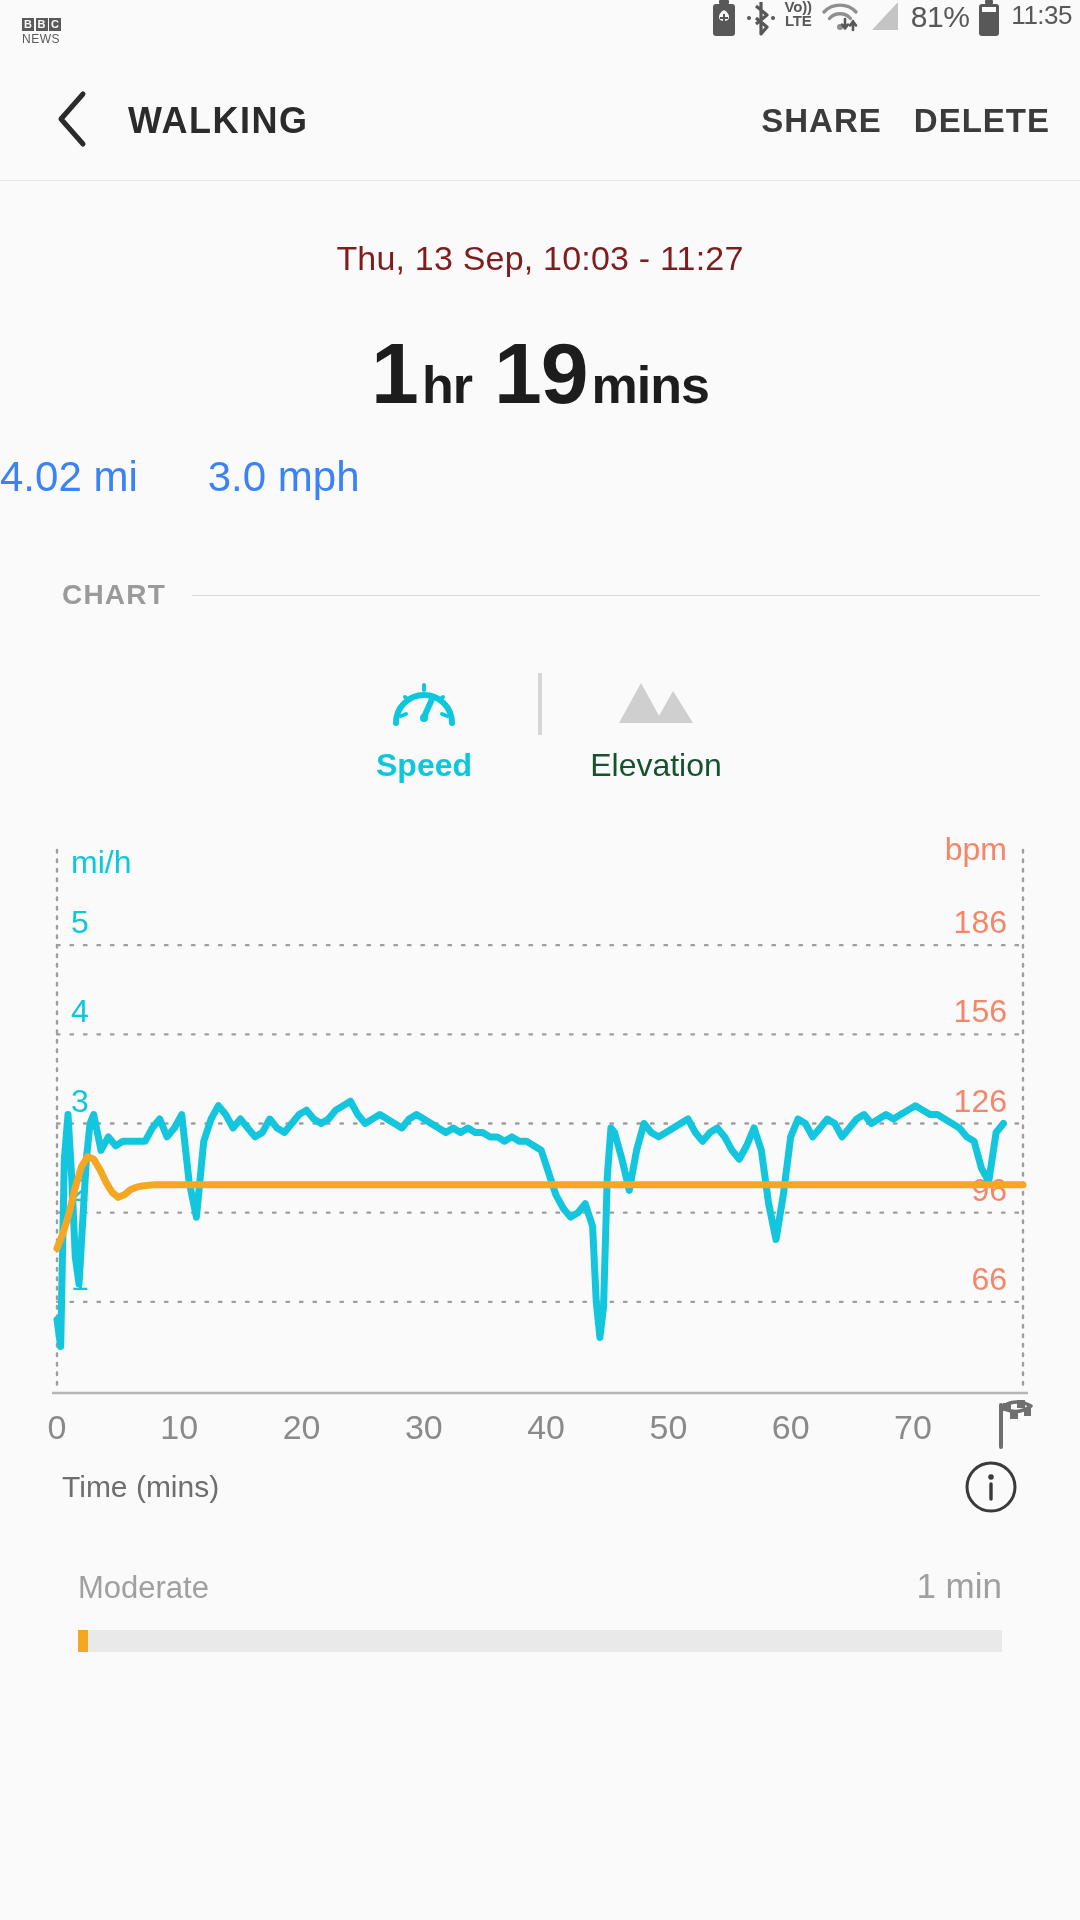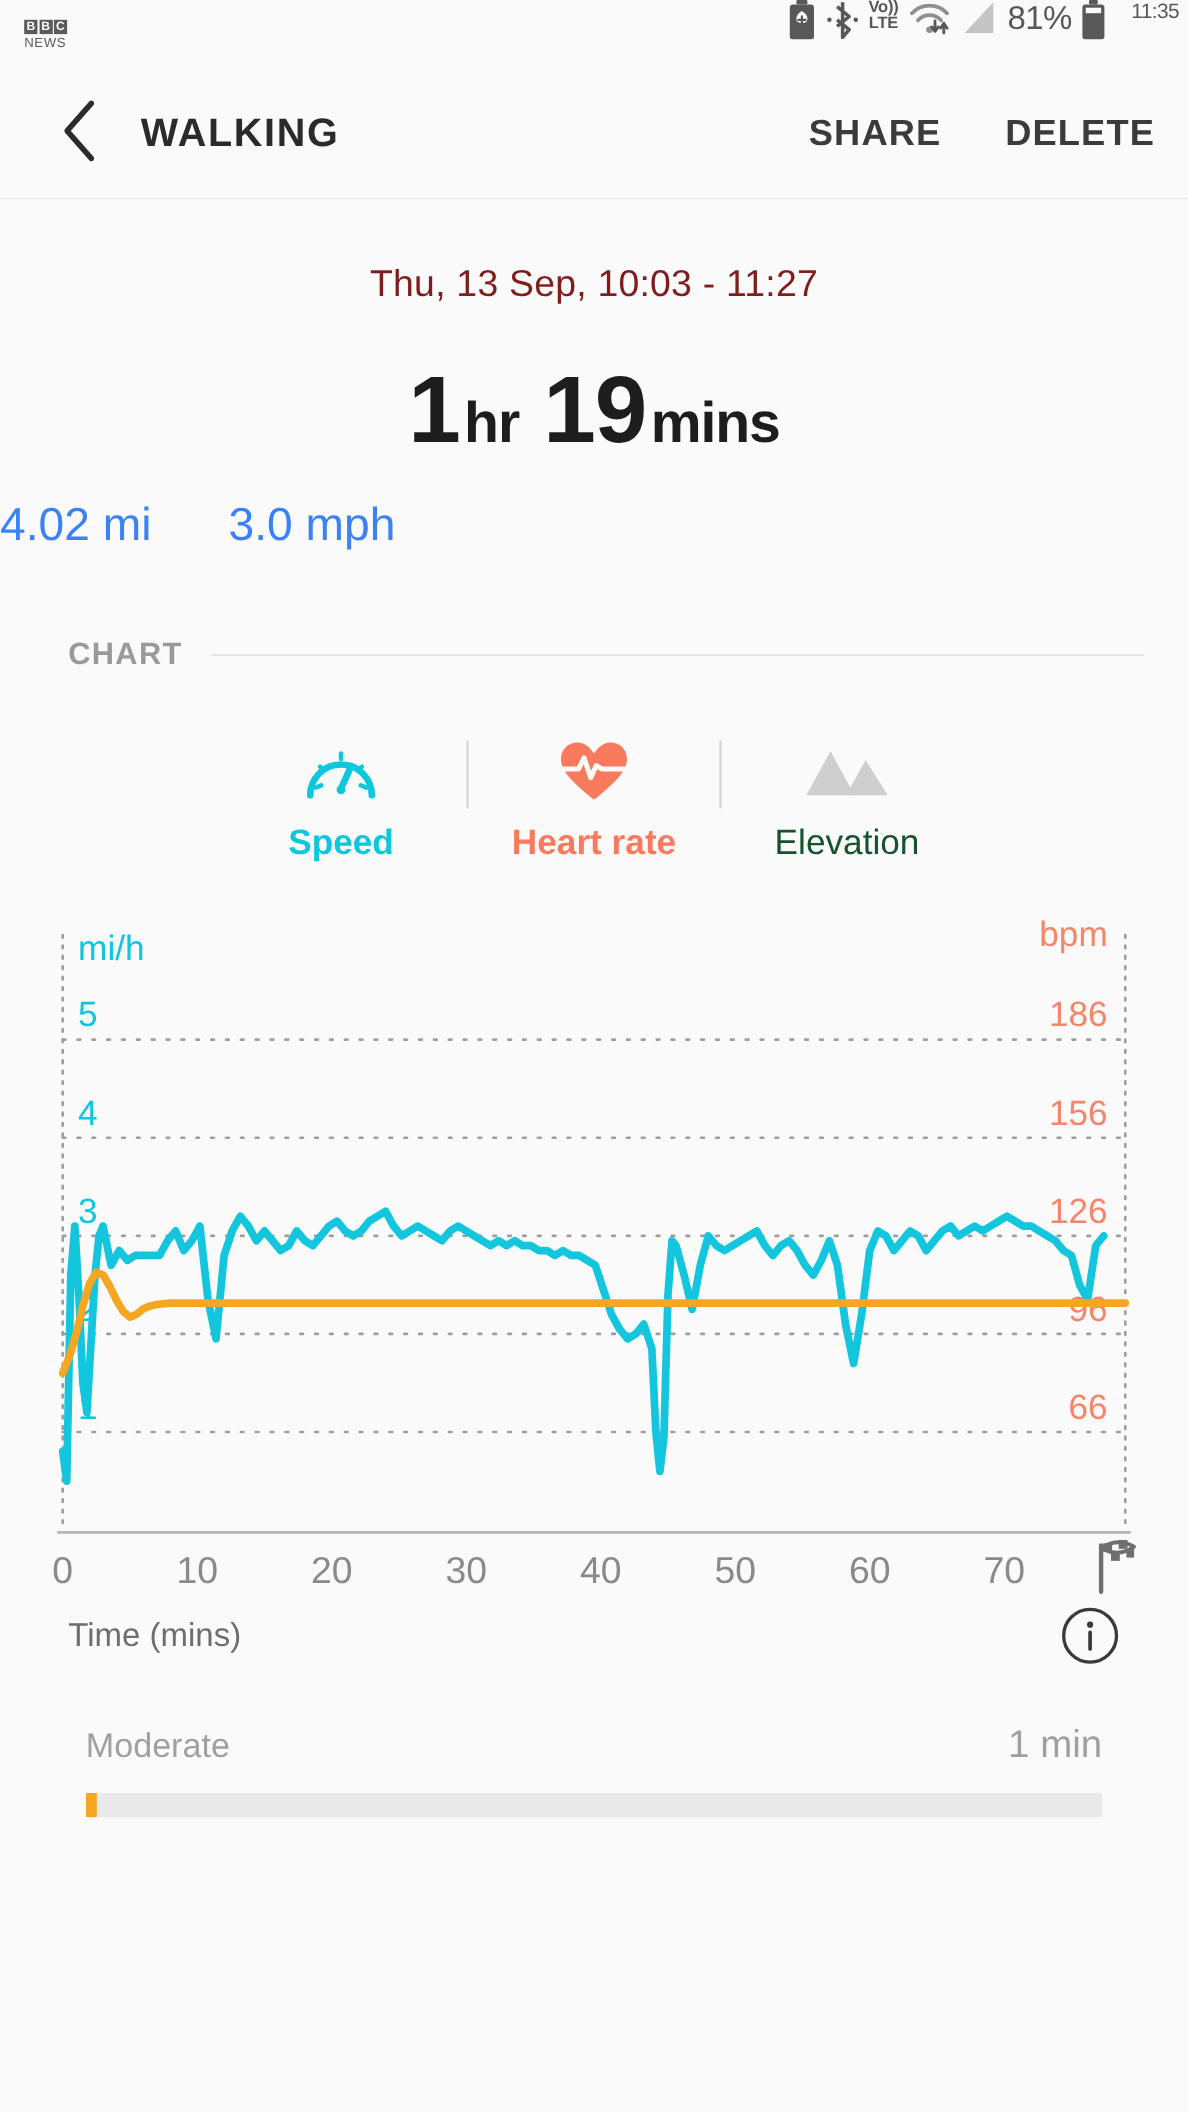--- a/index.html
+++ b/index.html
@@ -41,41 +41,41 @@
     display: flex; align-items: flex-start; gap: 9px;
     color: #585858;
   }
   .status-right .ico { display: block; }
   .volte {
     display: flex; flex-direction: column;
     line-height: .92; font-size: 15px; font-weight: 600;
     letter-spacing: -.2px; color: #585858; text-align: center;
   }
   .batt-pct { font-size: 30px; color: #585858; letter-spacing: -.5px; }
-  .clock { font-size: 19px; color: #585858; letter-spacing: -.5px; margin-left: 14px; }
+  .clock { font-size: 26px; color: #585858; letter-spacing: -.5px; margin-left: 2px; }
 
   
   .appbar {
     height: 119px;
     display: flex; align-items: center;
     padding: 0 30px 0 42px;
     border-bottom: 1px solid #e6e6e6;
     background: #fafafa;
   }
   .back-btn {
     width: 62px; height: 62px;
     display: flex; align-items: center; justify-content: center;
     cursor: pointer;
   }
   .screen-title {
     font-size: 36px; font-weight: bold; color: #2b2b2b;
     letter-spacing: 1.5px; margin-left: 24px;
   }
   .appbar-actions {
-    margin-left: auto; display: flex; align-items: center; gap: 58px;
+    margin-left: auto; display: flex; align-items: center; gap: 32px;
   }
   .action-btn {
     font-size: 33px; font-weight: bold; color: #3b3b3b;
     letter-spacing: 1px; cursor: pointer;
   }
 
   
   .summary { text-align: center; padding-top: 58px; }
   .date-range { font-size: 34px; color: #7f1d1d; letter-spacing: .2px; }
   .duration {
@@ -249,29 +249,20 @@
         <path d="M36 16 v5 M17 28 l4 3 M55 28 l-4 3 M13 47 l5 -2 M59 47 l-5 -2" stroke="#0dc7dd" stroke-width="4" stroke-linecap="round"></path>
         <path d="M36 48 L45 28" stroke="#0dc7dd" stroke-width="6" stroke-linecap="round"></path>
         <circle cx="36" cy="49" r="4" fill="#0dc7dd"></circle>
       </svg>
     </div>
     <div class="tab-label">Speed</div>
   </div>
 
   <div class="tab-div"></div>
 
-  <div class="tab hr">
-    <div class="tab-icon">
-      <svg width="72" height="62" viewBox="0 0 72 62">
-        <path d="M36 58 C16 42 6 32 6 21 C6 12 13 6 21 6 C27 6 32 10 36 16 C40 10 45 6 51 6 C59 6 66 12 66 21 C66 32 56 42 36 58 Z" fill="#f97a5d"></path>
-        <path d="M4 30 H22 L27 20 L33 38 L38 27 L43 30 H68" stroke="#fafafa" stroke-width="4.5" fill="none" stroke-linejoin="round" stroke-linecap="round"></path>
-      </svg>
-    </div>
-    <div class="tab-label">Heart rate</div>
-  </div>
 
   <div class="tab-div"></div>
 
   <div class="tab elev">
     <div class="tab-icon">
       <svg width="82" height="62" viewBox="0 0 82 62">
         <path d="M4 54 L26 14 L48 54 Z" fill="#cfcfcf"></path>
         <path d="M40 54 L58 22 L78 54 Z" fill="#cfcfcf"></path>
       </svg>
     </div>

